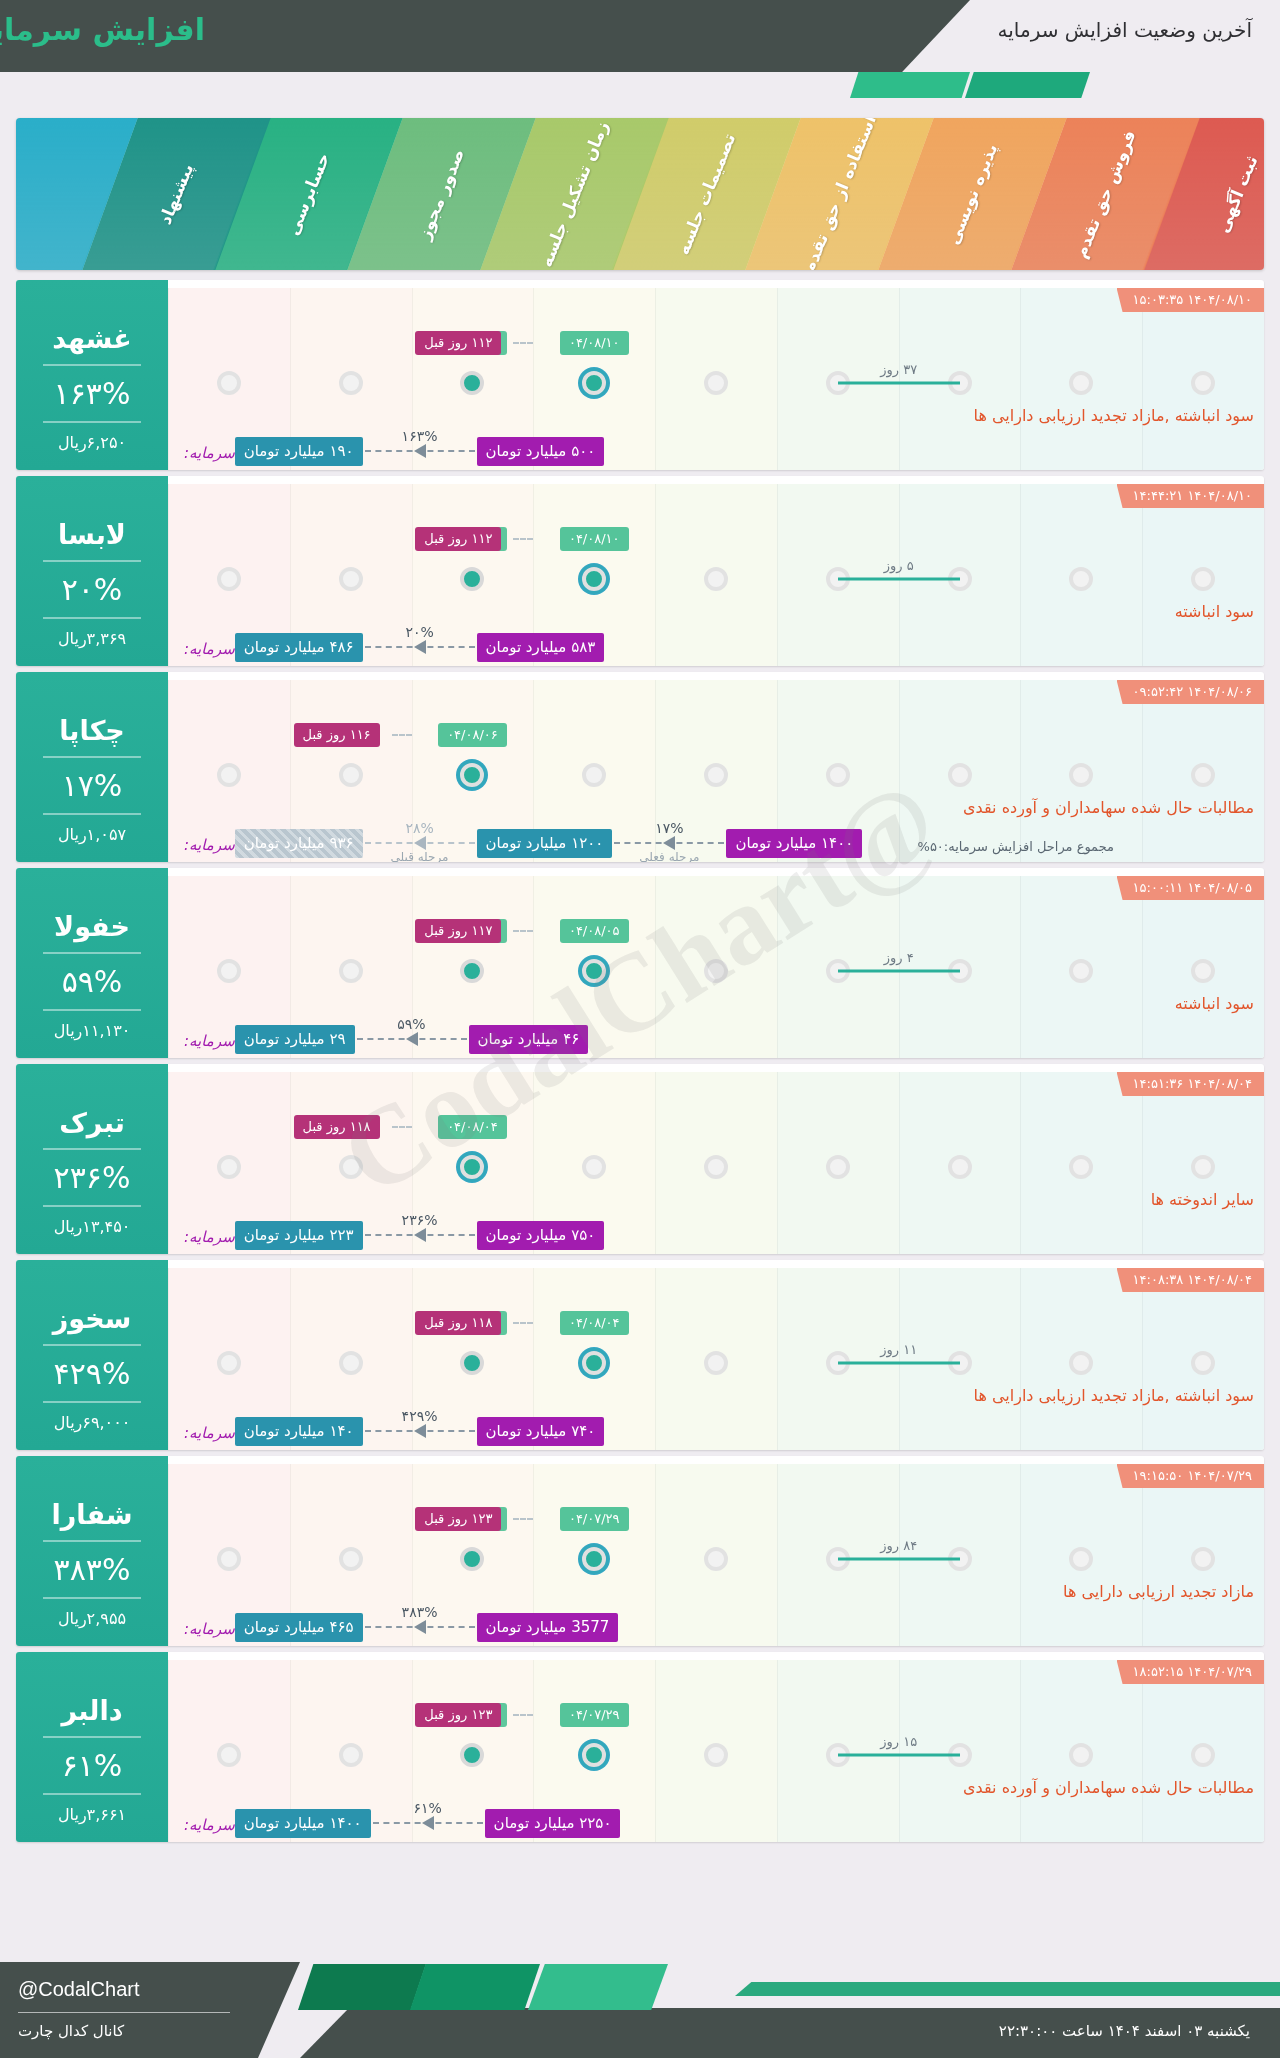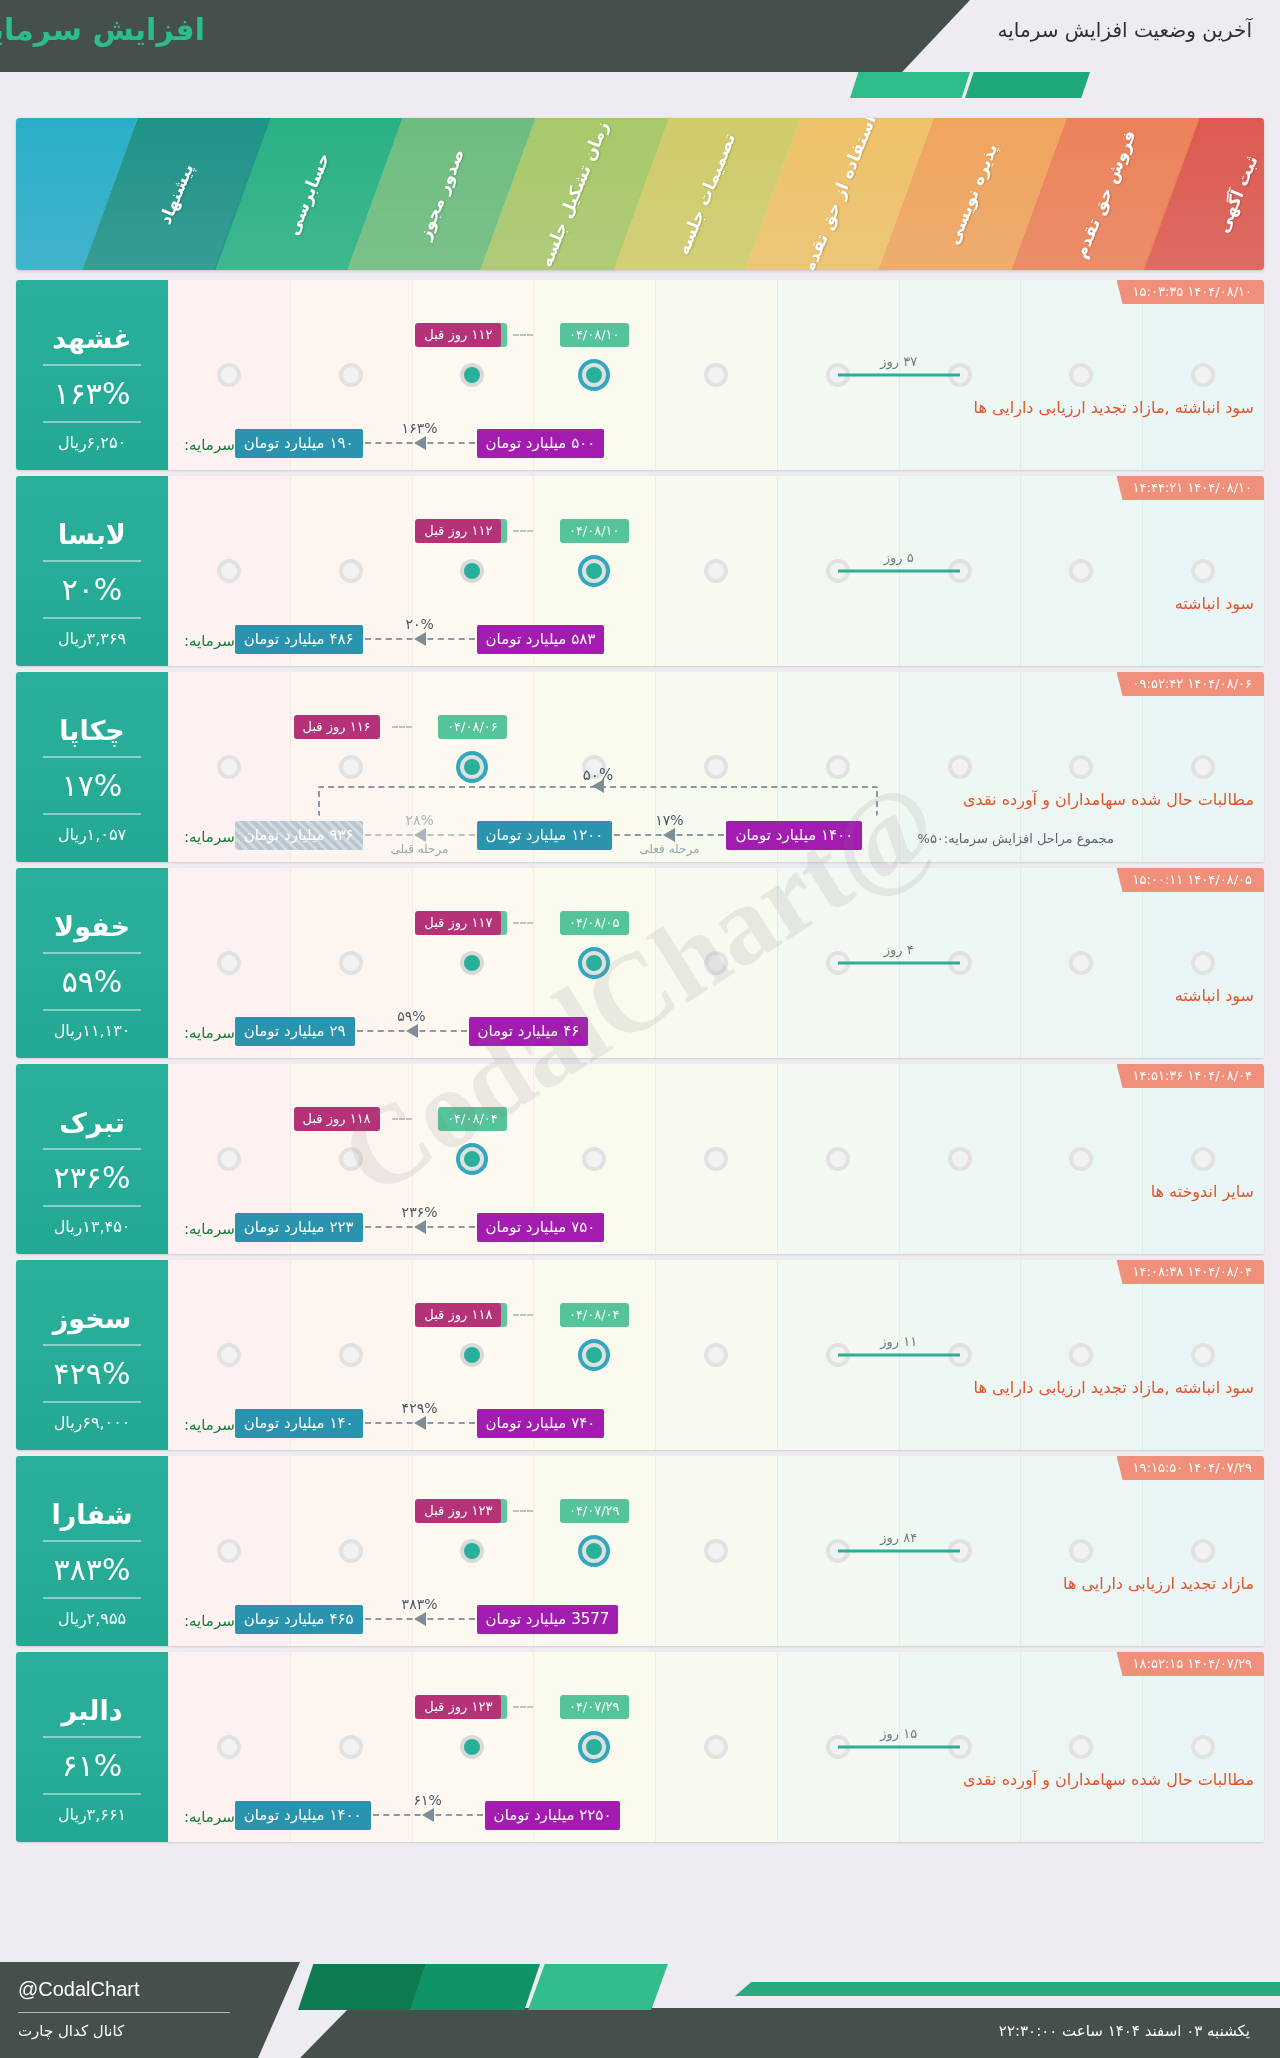--- a/index.html
+++ b/index.html
@@ -72,21 +72,21 @@
     width: 152px; flex: 0 0 152px; height: 190px;
     background: linear-gradient(180deg,#2ab09a 0%, #23a894 100%);
     color: #fff; display: flex; flex-direction: column;
     align-items: center; justify-content: center; gap: 4px;
   }
   .bdg-name { font-size: 27px; font-weight: bold; letter-spacing: .5px; margin-top: 24px; }
   .bdg-rule { width: 98px; height: 2px; background: rgba(255,255,255,.45); margin: 6px 0; }
   .bdg-pct { font-size: 30px; font-weight: 500; }
   .bdg-price { font-size: 16px; }
 
-  .row-body { position: relative; flex: 1 1 auto; height: 190px; overflow: hidden; }
+  .row-body { position: relative; flex: 1 1 auto; height: 190px; overflow: hidden; margin-top: 8px; }
   
   .lanes { position: absolute; inset: 0; display: flex; flex-direction: row-reverse; }
   .lane { flex: 1 1 0; border-left: 1px solid rgba(0,0,0,.045); }
 
   .timestamp {
     position: absolute; right: 0; top: 0; z-index: 6;
     color: #fff; font-size: 13px; padding: 4px 12px 5px 16px;
     background: #f0907a; letter-spacing: .3px;
     clip-path: polygon(0 0, 100% 0, 100% 100%, 6px 100%);
     border-bottom-left-radius: 2px;
@@ -133,21 +133,21 @@
     position: absolute; right: 10px; top: 118px;
     color: #e2552b; font-size: 16px; white-space: nowrap;
   }
 
   
   .cap {
     position: absolute; left: 12px; bottom: 12px;
     display: flex; flex-direction: row-reverse; align-items: flex-end;
     font-size: 15px; color: #3b4a52; direction: rtl;
   }
-  .cap-label { margin-left: 4px; padding-bottom: 4px; color: #15803d; white-space: nowrap; }
+  .cap-label { margin-left: 4px; padding-bottom: 4px; color: #a21caf; white-space: nowrap; font-style: italic; }
   .pill { color: #fff; padding: 5px 9px 6px; border-radius: 2px; white-space: nowrap; font-size: 15px; }
   .pill.from { background: #2a93ad; }
   .pill.to   { background: #a21caf; }
   .pill.old  { background: #b9c6cf; position: relative; color:#fff; }
   .pill.old::after {
     content:""; position:absolute; inset:0;
     background: repeating-linear-gradient(45deg, rgba(255,255,255,.35) 0 3px, transparent 3px 7px);
   }
   .arrowseg { position: relative; width: 110px; height: 14px; margin: 0 2px 8px; }
   .arrowseg .dline {
@@ -512,24 +512,20 @@
             </div>
             <div class="pill from">۱۲۰۰ میلیارد تومان</div>
             <div class="arrowseg">
               <div class="dline"></div>
               <div class="ahead"></div>
               <div class="pct">۱۷%</div>
               <div class="sub">مرحله فعلی</div>
             </div>
             <div class="pill to">۱۴۰۰ میلیارد تومان</div>
           </div>
-          <div class="bracket" style="width: 560px; left: 150px;">
-            <div class="thead"></div>
-            <div class="tpct">۵۰%</div>
-          </div>
           <div class="summary" style="left: auto; right: 150px; bottom: 16px;">مجموع مراحل افزایش سرمایه:۵۰%</div>
         </div>
       </div>
       <div class="row">
         <div class="row-badge">
           <div class="bdg-name">خفولا</div>
           <div class="bdg-rule"></div>
           <div class="bdg-pct">۵۹%</div>
           <div class="bdg-rule"></div>
           <div class="bdg-price">۱۱,۱۳۰ریال</div>

